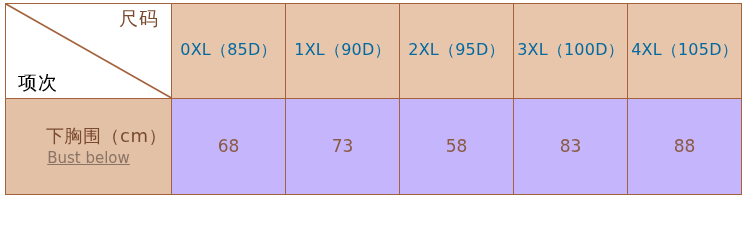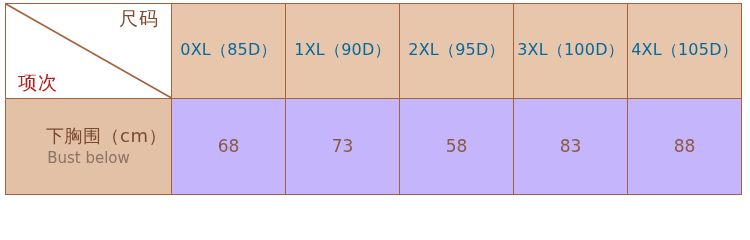--- a/index.html
+++ b/index.html
@@ -72,21 +72,21 @@
     font-size: 19px;
     color: #7a4a2e;
     letter-spacing: 1px;
     line-height: 1;
   }
   .corner-item {
     position: absolute;
     left: 12px;
     bottom: 6px;
     font-size: 19px;
-    color: #b91c1c;
+    color: #000000;
     letter-spacing: 1px;
     line-height: 1;
   }
 
   
   .head-cell {
     background: #e8c6ab;
     color: #0369a1;
     font-size: 16px;
     letter-spacing: 0.2px;
@@ -105,20 +105,21 @@
     line-height: 1.25;
     letter-spacing: 0.5px;
     padding-left: 36px;
   }
   .label-en {
     display: block;
     font-size: 15px;
     color: #8a7466;
     line-height: 1.25;
     margin-top: 1px;
+    text-decoration: underline;
   }
 
   
   .data-cell {
     background: #c4b5fd;
     color: #8b5a42;
     font-size: 17px;
   }
 </style>
 </head>

